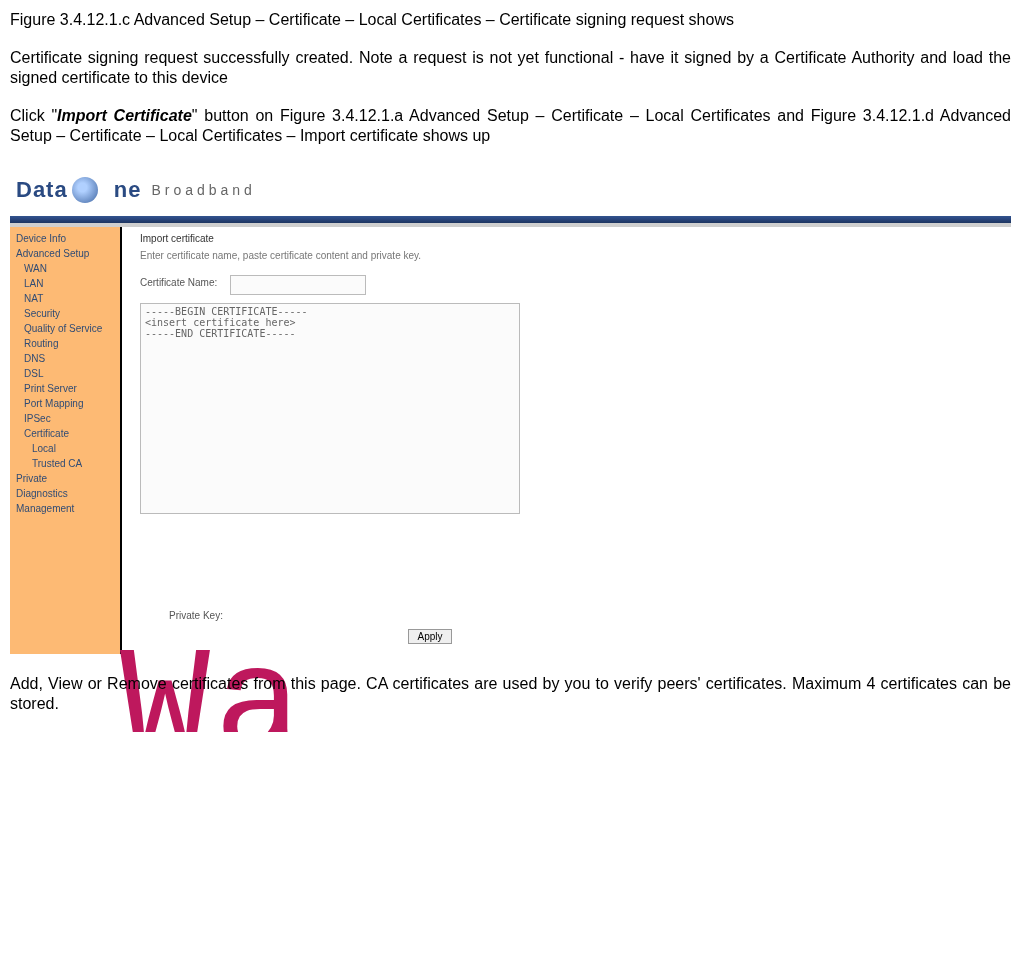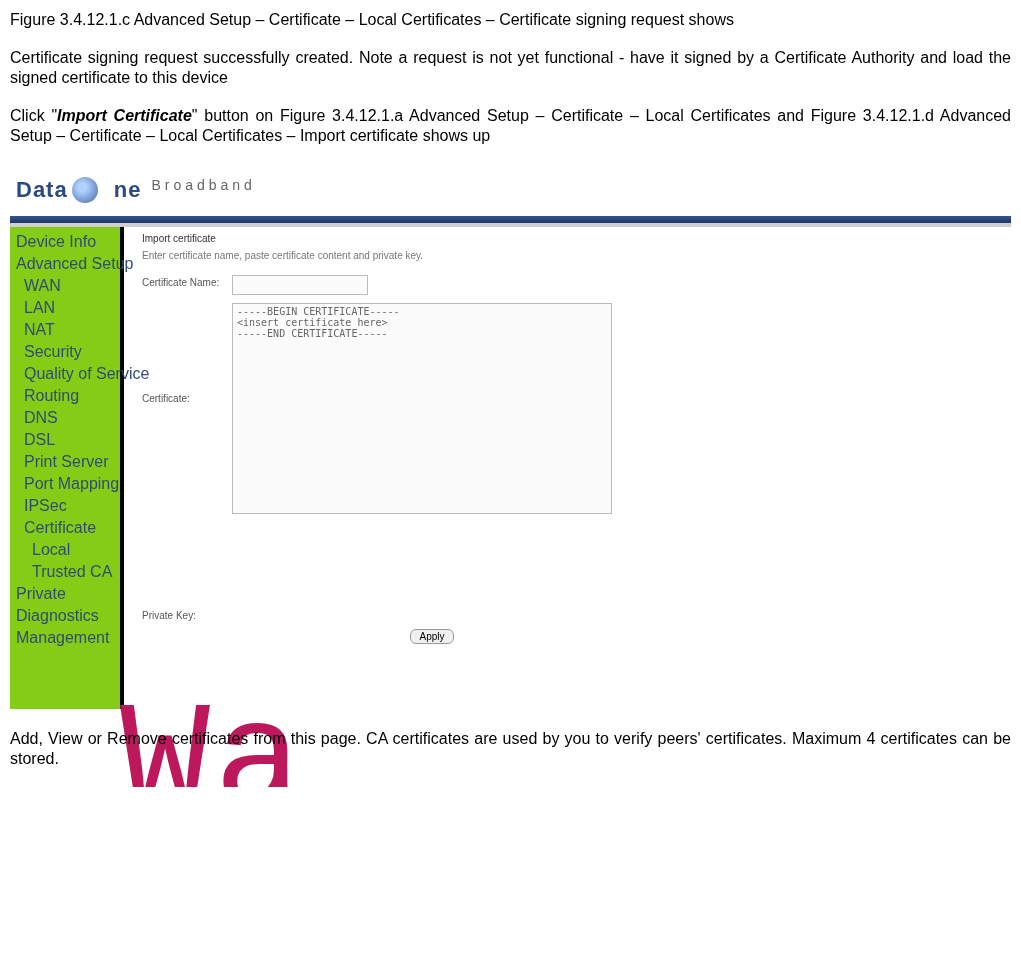--- a/index.html
+++ b/index.html
@@ -32,36 +32,36 @@
   .router-header {
     height: 52px;
     background: #fff;
     border-bottom: 1px solid #31528b;
     display:flex;
     align-items:center;
     padding-left:6px;
   }
   .logo {
     display:flex;
-    align-items:flex-start;
+    align-items:center;
     gap:4px;
   }
   .logo-text1 { font-family:"Arial Black",Arial; font-weight:900; color:#2a4a82; font-size:22px; letter-spacing:1px;}
   .logo-swirl { width:26px;height:26px;border-radius:50%;background:radial-gradient(circle at 40% 40%, #b0d0ff 20%, #5a7fb8 80%); display:inline-block;}
   .logo-text2 { font-family:"Arial Black",Arial; font-weight:900; color:#2a4a82; font-size:22px; letter-spacing:1px;margin-left:12px;}
   .logo-sub { font-size:14px; color:#666; letter-spacing:4px; margin-left:6px;}
   .header-bar { height:6px; background:linear-gradient(#2f4f8b,#1e3561); }
   .header-bottom { height:4px; background:#888; opacity:.4;}
   .ui-body { display:flex; }
   .sidebar {
     width: 110px;
-    background: #84cc16;
-    border-right: 4px solid #000000;
+    background: #fdba74;
+    border-right: 2px solid #000000;
     padding: 4px 0 60px 0;
-    font-size: 16px;
+    font-size: 10px;
     color:#314c74;
   }
   .sidebar .item { padding: 2px 4px 2px 6px; white-space:nowrap; }
   .sidebar .sub { padding-left: 14px; }
   .sidebar .sub2 { padding-left: 22px; }
   .content {
     flex:1;
     padding: 6px 10px 10px 18px;
     font-size:10px;
     color:#555;
@@ -87,21 +87,21 @@
     overflow:hidden;
   }
   .ta-cert { width:370px; height:205px; }
   .ta-key  { width:370px; height:190px; }
   .btnrow { text-align:center; width:580px; margin-top:8px; }
   .btn {
     font-size:10px;
     padding:1px 8px;
     border:1px solid #999;
     background:#efefef;
-    border-radius:6px;
+    border-radius:0;
   }
   .watermark {
     position:absolute;
     left:110px;
     bottom:-140px;
     font-size:150px;
     color:#be185d;
     font-family:Liberation Mono, monospace;
     pointer-events:none;
     z-index:0;
@@ -156,28 +156,27 @@
       <div class="content">
         <div class="title">Import certificate</div>
         <div class="desc">Enter certificate name, paste certificate content and private key.</div>
 
         <div class="row">
           <div class="lab">Certificate Name:</div>
           <input class="tinput" type="text" style="">
         </div>
 
         <div class="row">
-          <div class="lab" style="padding-top:90px;">Certificate:</div>
           <textarea class="ta ta-cert" style="">-----BEGIN CERTIFICATE-----
 &lt;insert certificate here&gt;
 -----END CERTIFICATE-----</textarea>
         </div>
 
         <div class="row">
-          <div class="lab" style="padding-top:88px;">Private Key:</div>
+          <div class="lab" style="padding-top:88px;margin-left:29px;">Private Key:</div>
         </div>
 
         <div class="btnrow">
           <button class="btn">Apply</button>
         </div>
       </div>
     </div>
     <div class="watermark">Wa</div>
   </div>
 

